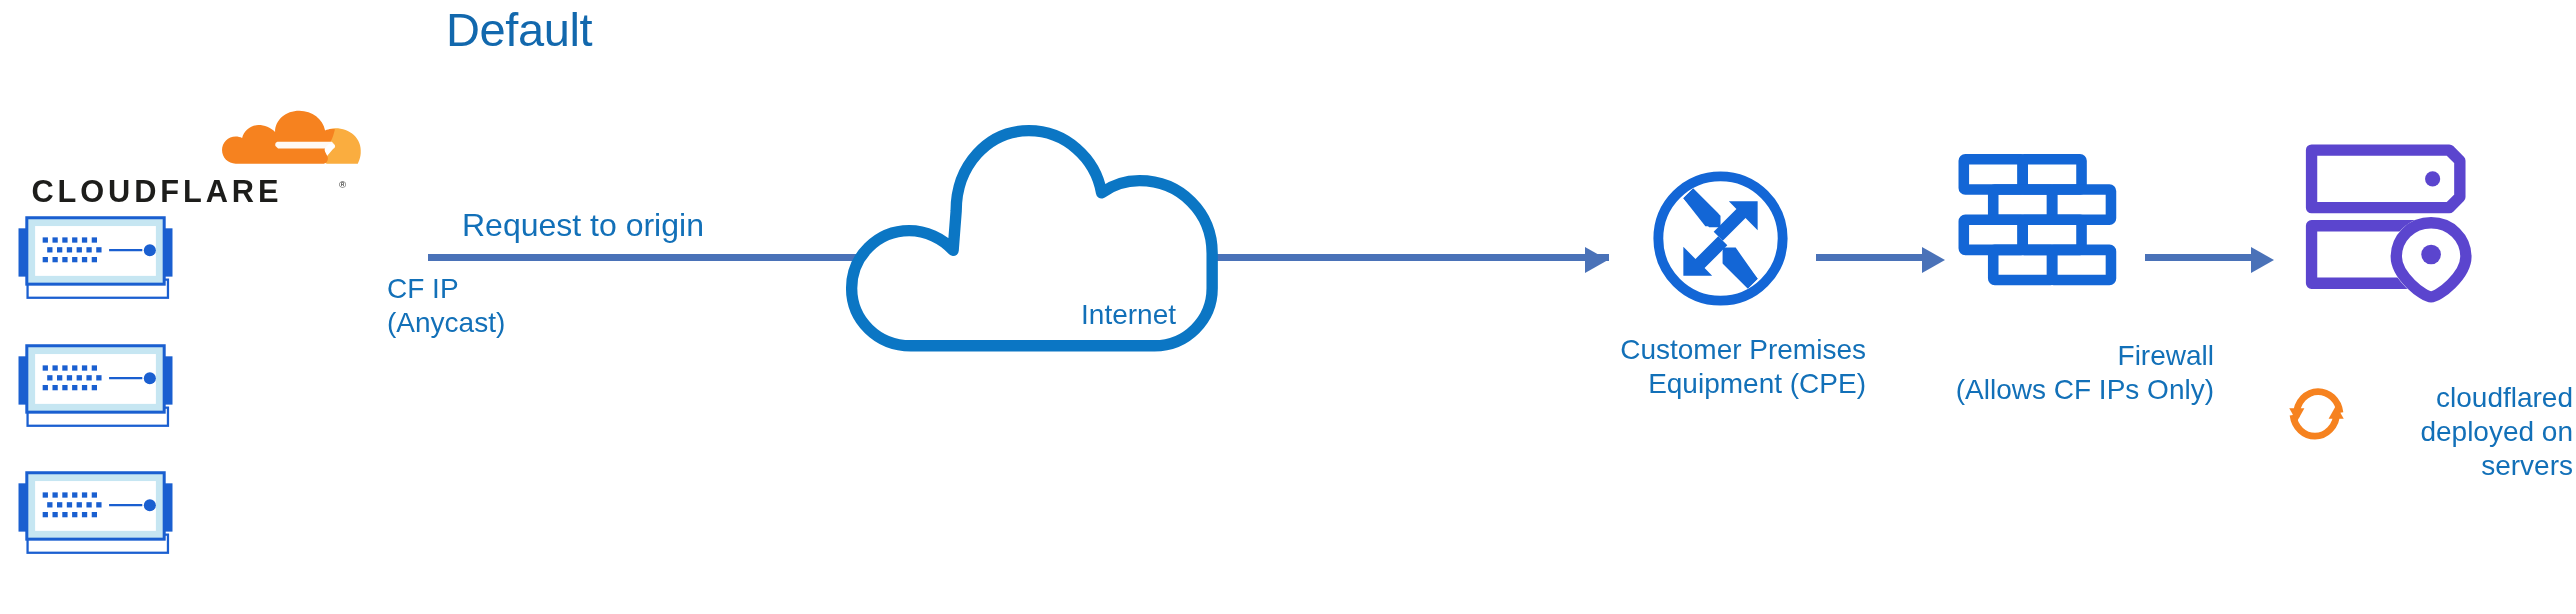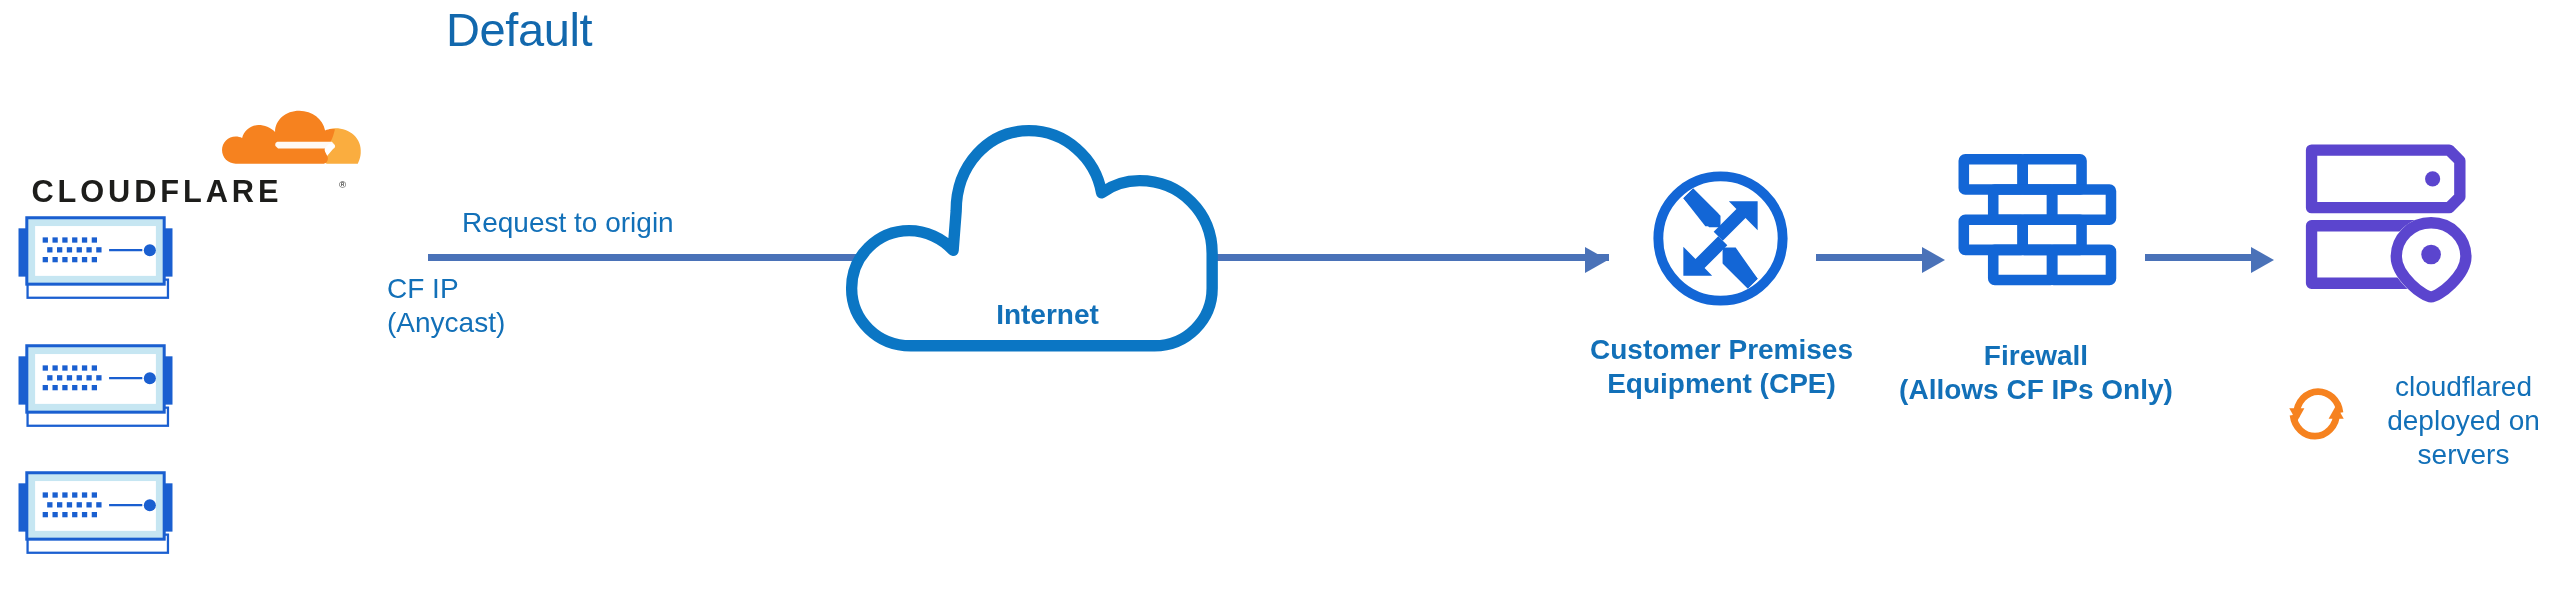--- a/index.html
+++ b/index.html
@@ -62,57 +62,57 @@
   #cf-server-2 { left: 16.6px; top: 341px; }
   #cf-server-3 { left: 16.6px; top: 468px; }
 
   
   .label {
     color: #1270b8;
     font-size: 28px;
     line-height: 1.22;
     white-space: pre-line;
   }
-  .label.center { text-align: center; font-weight: bold; }
+  .label.center { text-align: right; }
 
   #label-request-to-origin {
     left: 462px;
     top: 206px;
-    font-size: 28px;
+    font-size: 32px;
   }
   #label-cf-ip {
     left: 387px;
     top: 272px;
   }
   #label-internet {
     left: 919px;
     top: 298px;
     width: 257px;
   }
   #label-cpe {
-    left: 1540px;
+    left: 1503px;
     top: 333px;
     width: 363px;
   }
   #label-firewall {
     left: 1858px;
     top: 327px;
     width: 356px;
     margin-top: 12px;
   }
   #label-origin-server {
     left: 2255px;
     top: 327px;
     width: 318px;
   }
   #label-cloudflared {
     left: 2354px;
-    top: 370px;
+    top: 381px;
     width: 219px;
-    text-align: center;
+    text-align: right;
   }
 
   
   .arrow-line { background: #4a72b8; height: 6.8px; }
   .arrow-head {
     width: 0; height: 0;
     border-top: 13px solid transparent;
     border-bottom: 13px solid transparent;
     border-left: 23px solid #4a72b8;
   }

